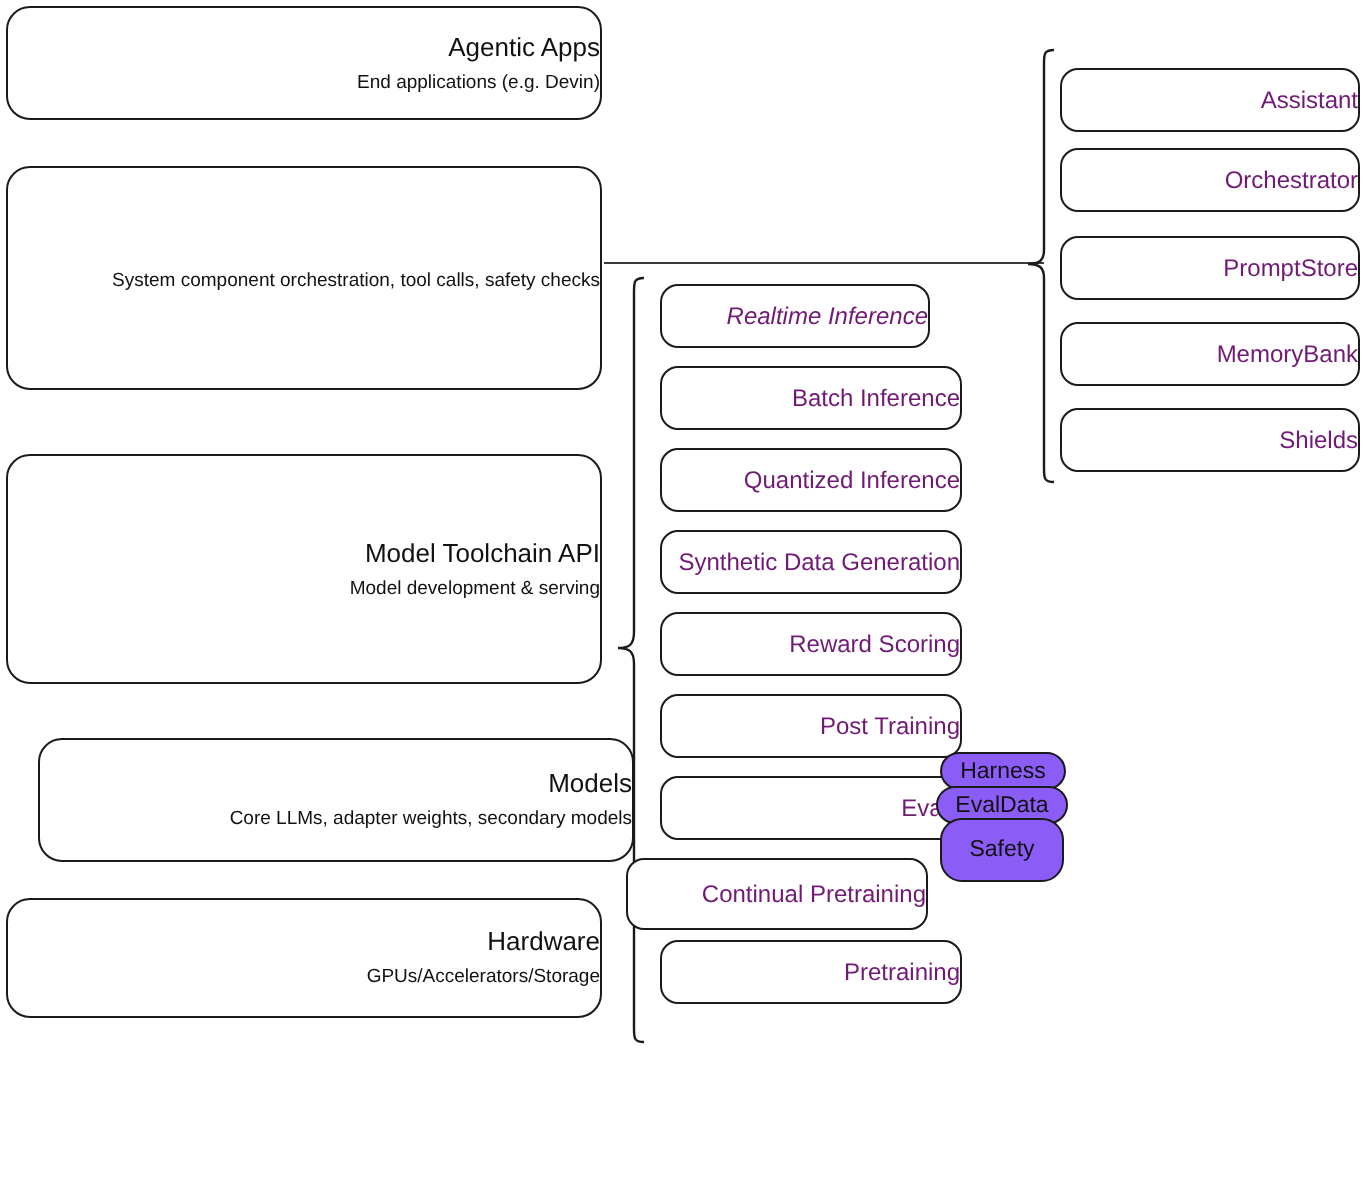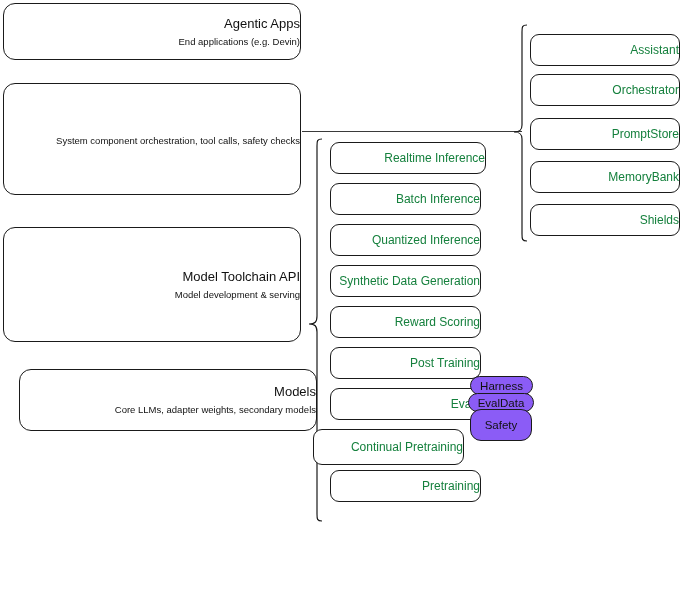--- a/index.html
+++ b/index.html
@@ -38,21 +38,21 @@
   .layer .subtitle {
     font-size: 9.5px;
     color: #111111;
     line-height: 13px;
     margin-top: 3px;
   }
   
   .item {
     border-radius: 9px;
     font-size: 12px;
-    color: #15803d;
+    color: #701a75;
     line-height: 15px;
   }
   
   .pill {
     position: absolute;
     box-sizing: border-box;
     border: 1px solid #1a1a1a;
     background: #8b5cf6;
     border-radius: 11px;
     display: flex;
@@ -94,20 +94,24 @@
   <div class="node layer" style="left:3px; top:227px; width:298px; height:115px;">
     <div class="title">Model Toolchain API</div>
     <div class="subtitle">Model development &amp; serving</div>
   </div>
 
   <div class="node layer" style="left:3px; top:369px; width:298px; height:62px;margin-left:16px;">
     <div class="title">Models</div>
     <div class="subtitle">Core LLMs, adapter weights, secondary models</div>
   </div>
 
+  <div class="node layer" style="left:3px; top:449px; width:298px; height:60px;">
+    <div class="title">Hardware</div>
+    <div class="subtitle">GPUs/Accelerators/Storage</div>
+  </div>
 
 
   <div class="connector" style="left:302px; top:131px; width:220px; height:1px;"></div>
 
   <svg class="brace" style="left:308px; top:138px;" width="16" height="384" viewBox="0 0 16 384">
     <path d="M 14 1
              C 9 1, 9 3, 9 8
              L 9 178
              C 9 184, 7 186, 1 186
              C 7 186, 9 188, 9 194
@@ -118,21 +122,21 @@
   <svg class="brace" style="left:513px; top:24px;" width="16" height="218" viewBox="0 0 16 218">
     <path d="M 14 1
              C 9 1, 9 3, 9 8
              L 9 101
              C 9 106, 7 108, 1 108
              C 7 108, 9 110, 9 115
              L 9 210
              C 9 215, 9 217, 14 217"></path>
   </svg>
 
-  <div class="node item" style="left:330px; top:142px; width:156px; height:32px;">
+  <div class="node item" style="left:330px; top:142px; width:135px; height:32px;font-style:italic;">
     <span>Realtime Inference</span>
   </div>
   <div class="node item" style="left:330px; top:183px; width:151px; height:32px;">
     <span>Batch Inference</span>
   </div>
   <div class="node item" style="left:330px; top:224px; width:151px; height:32px;">
     <span>Quantized Inference</span>
   </div>
   <div class="node item" style="left:330px; top:265px; width:151px; height:32px;">
     <span>Synthetic Data Generation</span>

